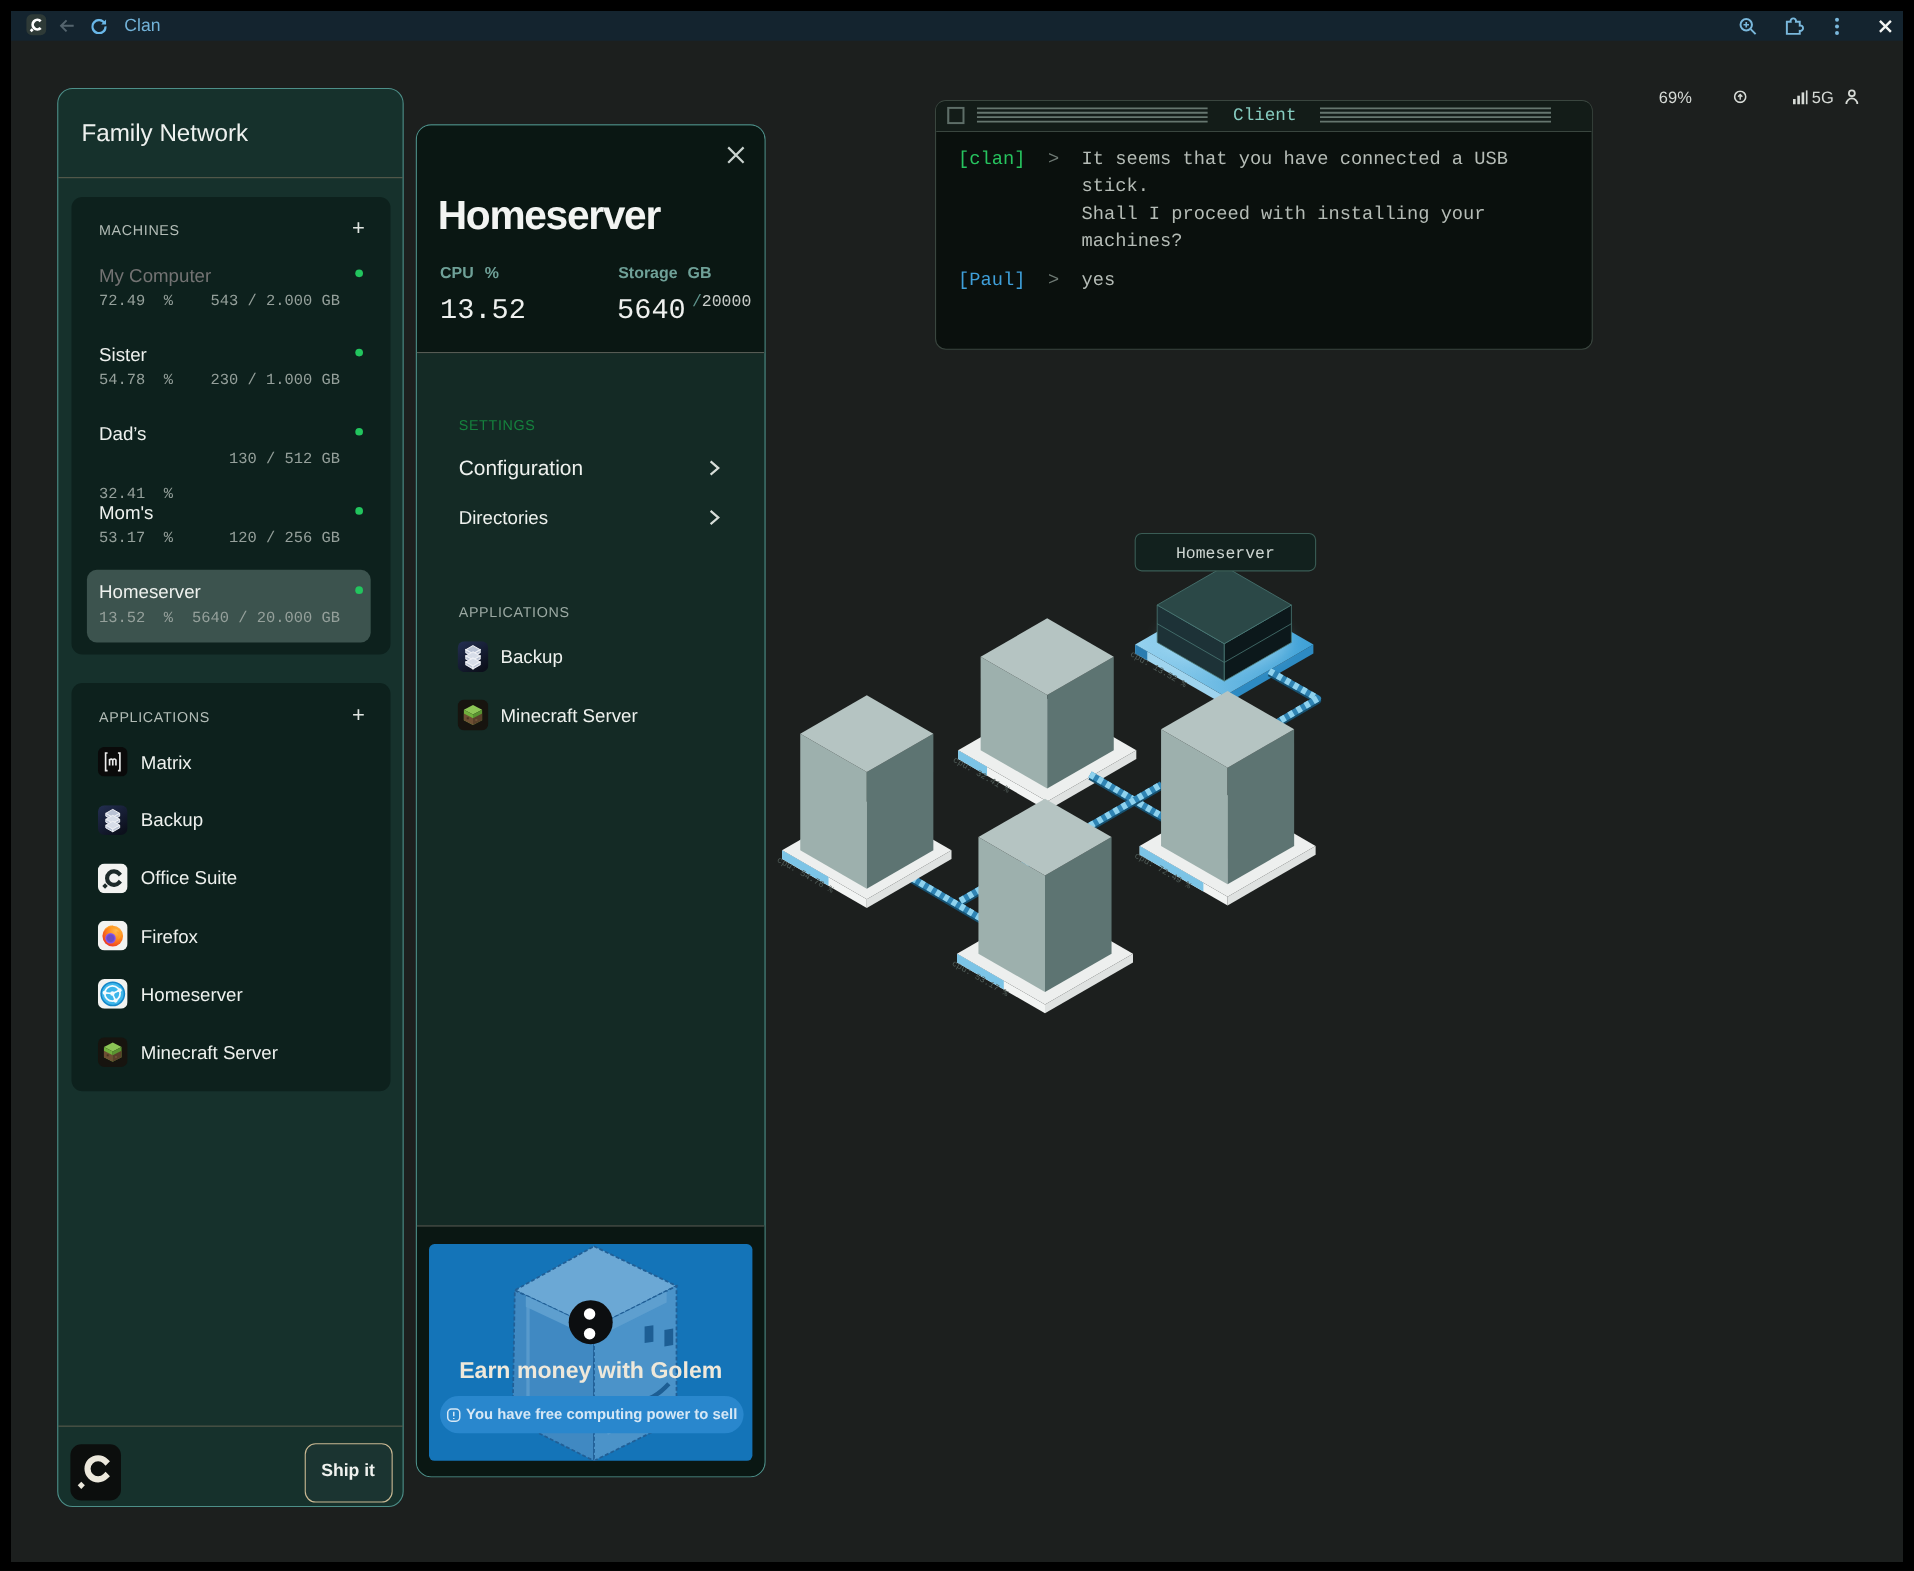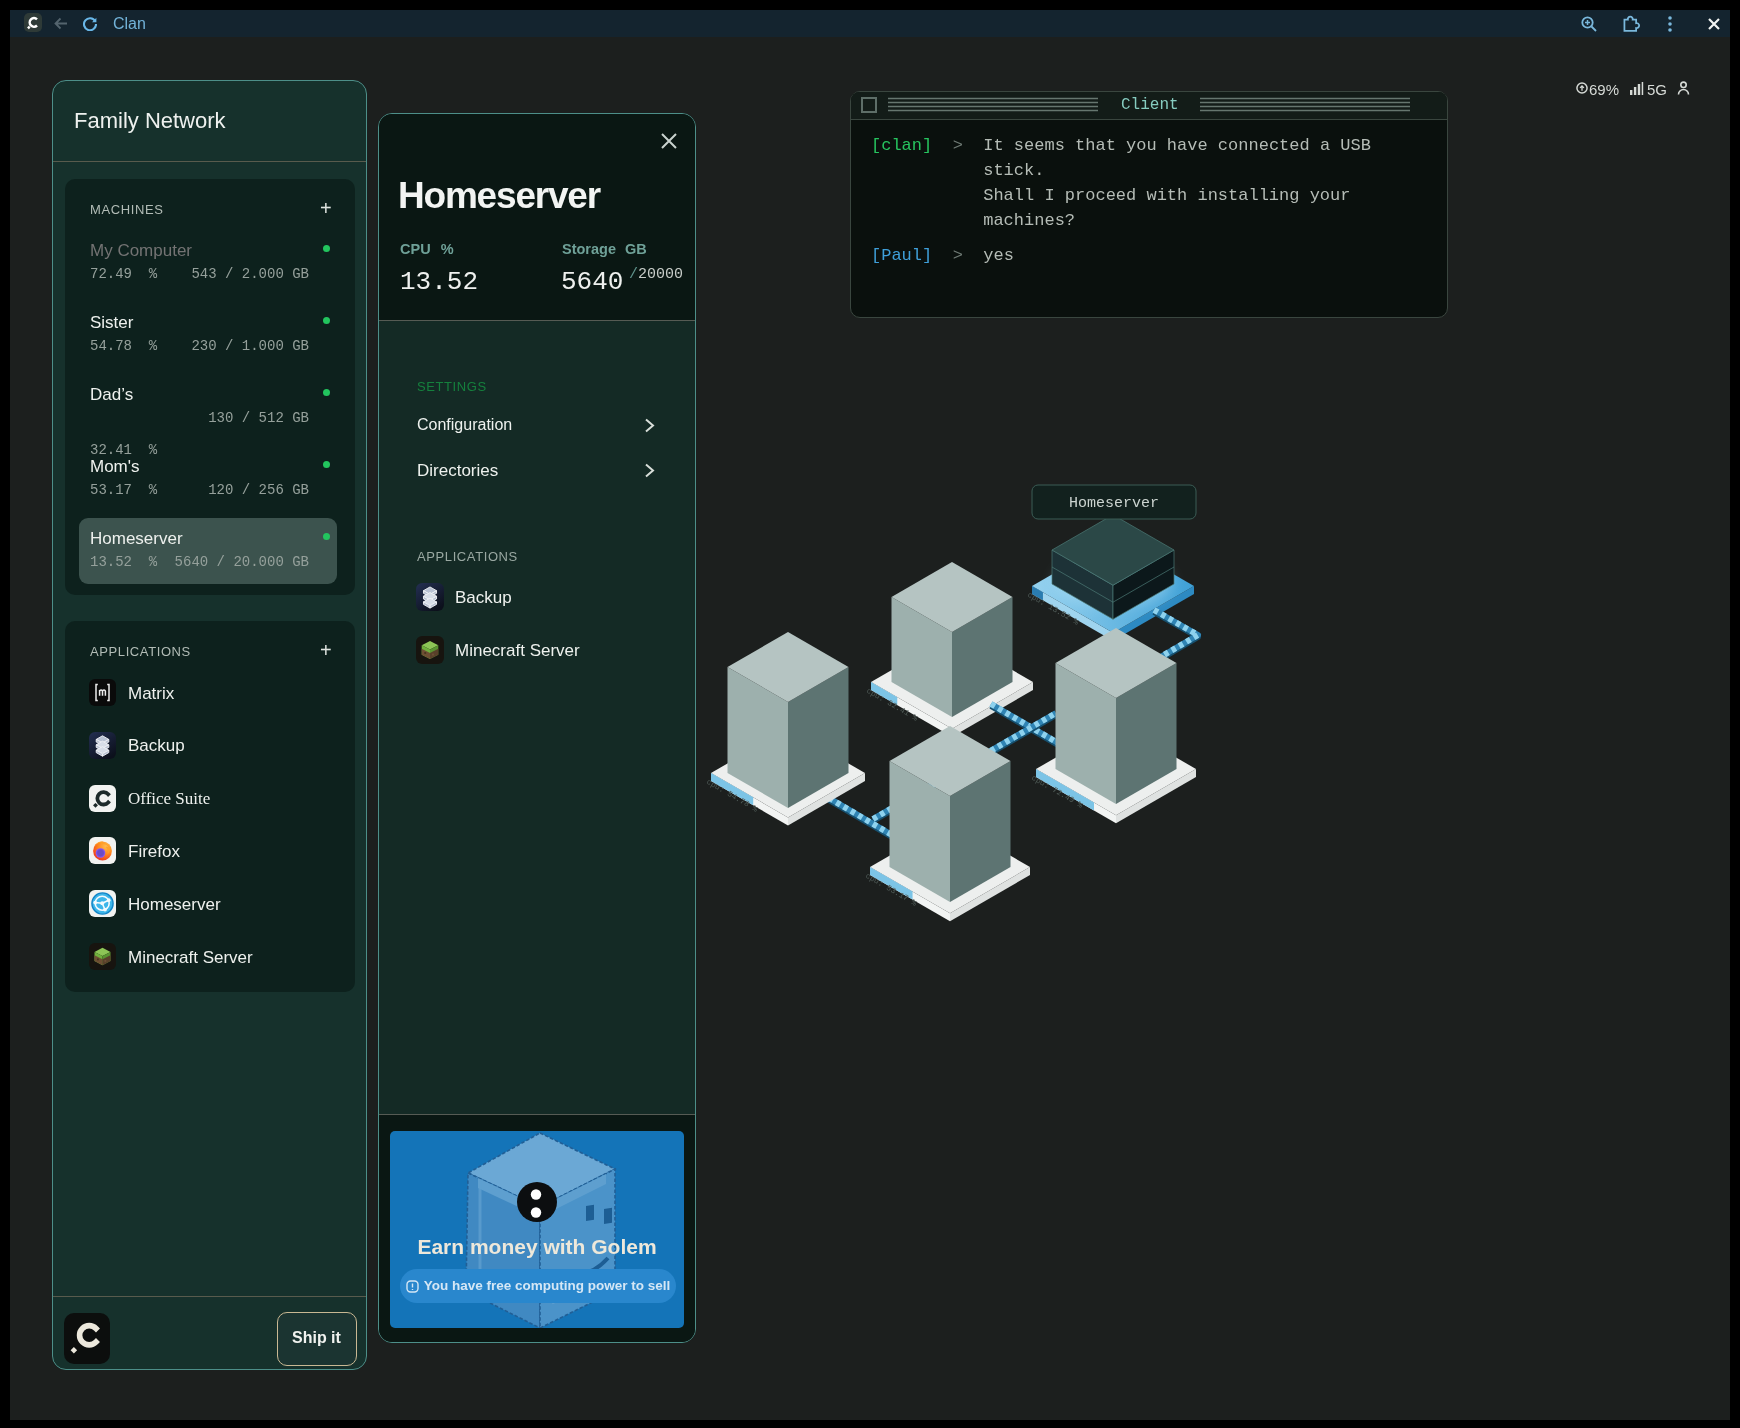--- a/index.html
+++ b/index.html
@@ -49,21 +49,21 @@
     <circle cx="4" cy="15" r="1.8" fill="#7ab8dc"></circle>
   </svg>
 <svg class="abs" style="left:1708px;top:18px;" width="12" height="12" viewBox="0 0 12 12">
     <path d="M1 1 L11 11 M11 1 L1 11" stroke="#f2f4f2" stroke-width="2.2"></path>
   </svg>
 
 <svg class="abs" style="left:1576px;top:82px;" width="12" height="12" viewBox="0 0 13 13">
     <circle cx="6.5" cy="6.5" r="5.5" fill="none" stroke="#d6dad6" stroke-width="1.6"></circle>
     <path d="M6.5 9.5 V4.5 M4.4 6.4 L6.5 4.2 8.6 6.4" fill="none" stroke="#d6dad6" stroke-width="1.4"></path>
   </svg>
-<div class="abs" style="left:1589px;top:81px;font-size:15px;color:#d6dad6;">69%</div>
+<div class="abs" style="left:1508px;top:81px;font-size:15px;color:#d6dad6;">69%</div>
 <svg class="abs" style="left:1630px;top:82px;" width="14" height="13" viewBox="0 0 14 13">
     <rect x="0" y="8" width="2.4" height="5" fill="#d6dad6"></rect>
     <rect x="3.9" y="5" width="2.4" height="8" fill="#d6dad6"></rect>
     <rect x="7.8" y="2" width="2.4" height="11" fill="#d6dad6"></rect>
     <rect x="11.7" y="0" width="1.5" height="13" fill="#d6dad6"></rect>
   </svg>
 <div class="abs" style="left:1647px;top:81px;font-size:15px;color:#d6dad6;">5G</div>
 <svg class="abs" style="left:1677px;top:81px;" width="13" height="14" viewBox="0 0 13 14">
     <circle cx="6.5" cy="3.8" r="2.7" fill="none" stroke="#d6dad6" stroke-width="1.6"></circle>
     <path d="M1.5 13.5 a5 5 0 0 1 10 0" fill="none" stroke="#d6dad6" stroke-width="1.6"></path>
@@ -131,21 +131,21 @@
           <polygon points="7.2,18.2 13.5,21.8 13.5,24.2 7.2,20.6"></polygon>
           <polygon points="19.8,18.2 13.5,21.8 13.5,24.2 19.8,20.6"></polygon>
         </g>
       </svg></div>
     <div class="abs" style="left:128px;top:736.3px;font-size:17px;color:#eef1ee;">Backup</div>
     <div class="abs" style="left:89px;top:784.6px;"><svg width="27" height="27" viewBox="0 0 27 27">
         <rect width="27" height="27" rx="6" fill="#f2f3f1"></rect>
         <path d="M19.2 9.2 a6.2 6.2 0 1 0 0 8.2" fill="none" stroke="#1d2a2a" stroke-width="3.8" stroke-linecap="square"></path>
         <rect x="4.8" y="18.6" width="3.5" height="3.5" fill="#1d2a2a" transform="rotate(45 6.5 20.3)"></rect>
       </svg></div>
-    <div class="abs" style="left:128px;top:789.1px;font-size:17px;color:#eef1ee;font-family:Liberation Serif, serif;">Office Suite</div>
+    <div class="abs" style="left:128px;top:789.1px;font-size:17px;color:#eef1ee;">Office Suite</div>
     <div class="abs" style="left:89px;top:837.4px;"><svg width="27" height="27" viewBox="0 0 27 27">
         <defs>
           <radialGradient id="ffg27" cx="0.68" cy="0.25" r="1">
             <stop offset="0" stop-color="#ffbd4f"></stop>
             <stop offset="0.4" stop-color="#ff8a1e"></stop>
             <stop offset="0.75" stop-color="#f0451f"></stop>
             <stop offset="1" stop-color="#c8238d"></stop>
           </radialGradient>
           <radialGradient id="ffc27" cx="0.5" cy="0.5" r="0.5">
             <stop offset="0.6" stop-color="#6c4cc4"></stop>
@@ -200,21 +200,21 @@
     <path d="M2 2 L16 16 M16 2 L2 16" stroke="#c9d2ce" stroke-width="2"></path>
   </svg>
 <div class="abs" style="left:398px;top:175px;font-size:37px;font-weight:bold;letter-spacing:-1.2px;color:#f2f4f2;">Homeserver</div>
 <div class="abs" style="left:400px;top:241px;font-size:14.5px;color:#6fa198;font-weight:bold;">CPU<span style="margin-left:10px;">%</span></div>
 <div class="abs mono" style="left:400px;top:267px;font-size:26px;color:#eef0ee;">13.52</div>
 <div class="abs" style="left:562px;top:241px;font-size:14.5px;color:#6fa198;font-weight:bold;">Storage<span style="margin-left:9px;">GB</span></div>
 <div class="abs mono" style="left:561px;top:267px;font-size:26px;color:#eef0ee;">5640</div>
 <div class="abs mono" style="left:629px;top:266px;font-size:15px;color:#c8cdc9;"><span style="color:#5f948c;">/</span>20000</div>
 
 <div class="abs" style="left:417px;top:379px;font-size:13px;letter-spacing:0.6px;color:#15803d;">SETTINGS</div>
-<div class="abs" style="left:417px;top:416px;font-size:16px;color:#eef1ee;">Configuration</div>
+<div class="abs" style="left:417px;top:416px;font-size:19px;color:#eef1ee;">Configuration</div>
 <svg class="abs" style="left:644px;top:418px;" width="11" height="15" viewBox="0 0 11 15">
     <path d="M2 1.5 L9 7.5 L2 13.5" fill="none" stroke="#d8ded9" stroke-width="2"></path>
   </svg>
 <div class="abs" style="left:417px;top:461px;font-size:17px;color:#eef1ee;">Directories</div>
 <svg class="abs" style="left:644px;top:463px;" width="11" height="15" viewBox="0 0 11 15">
     <path d="M2 1.5 L9 7.5 L2 13.5" fill="none" stroke="#d8ded9" stroke-width="2"></path>
   </svg>
 
 <div class="abs" style="left:417px;top:549px;font-size:13px;letter-spacing:0.6px;color:#9aa8a2;">APPLICATIONS</div>
 <div id="midapps">

